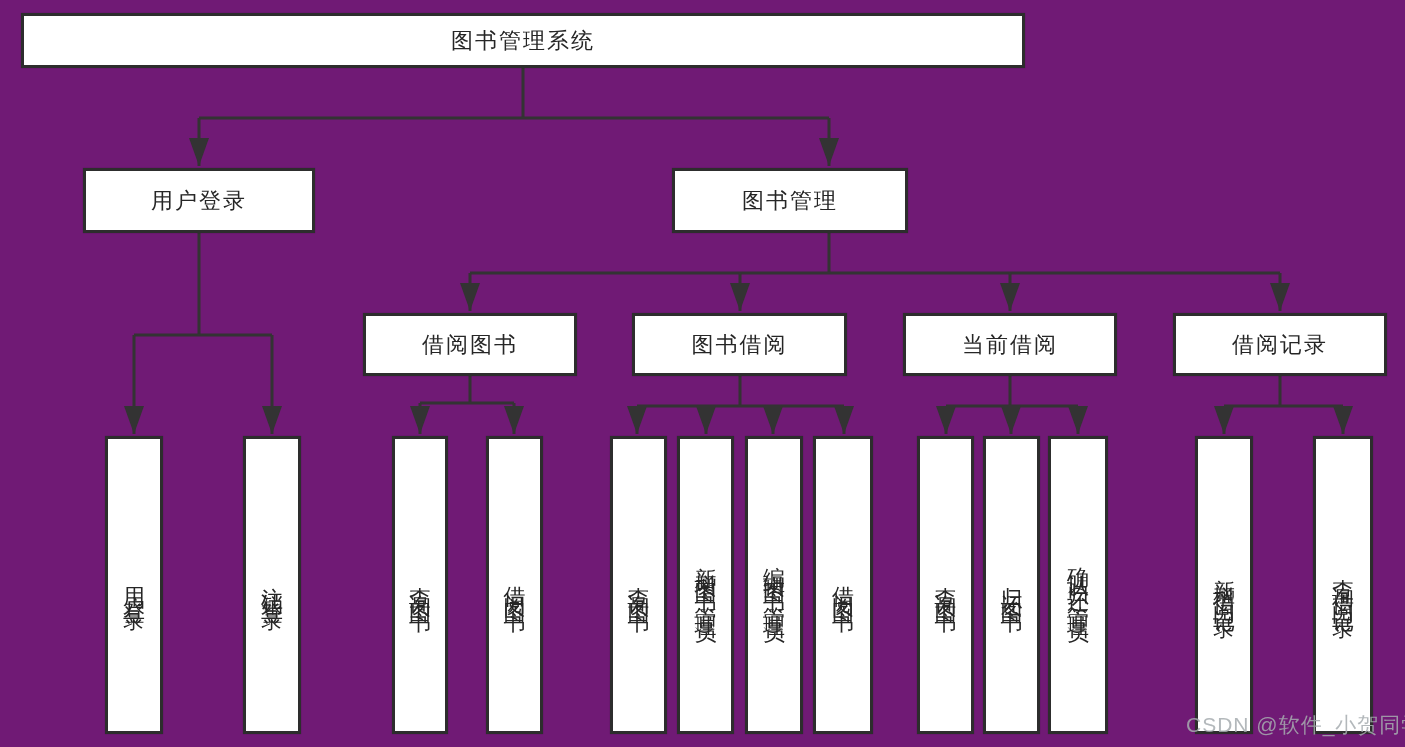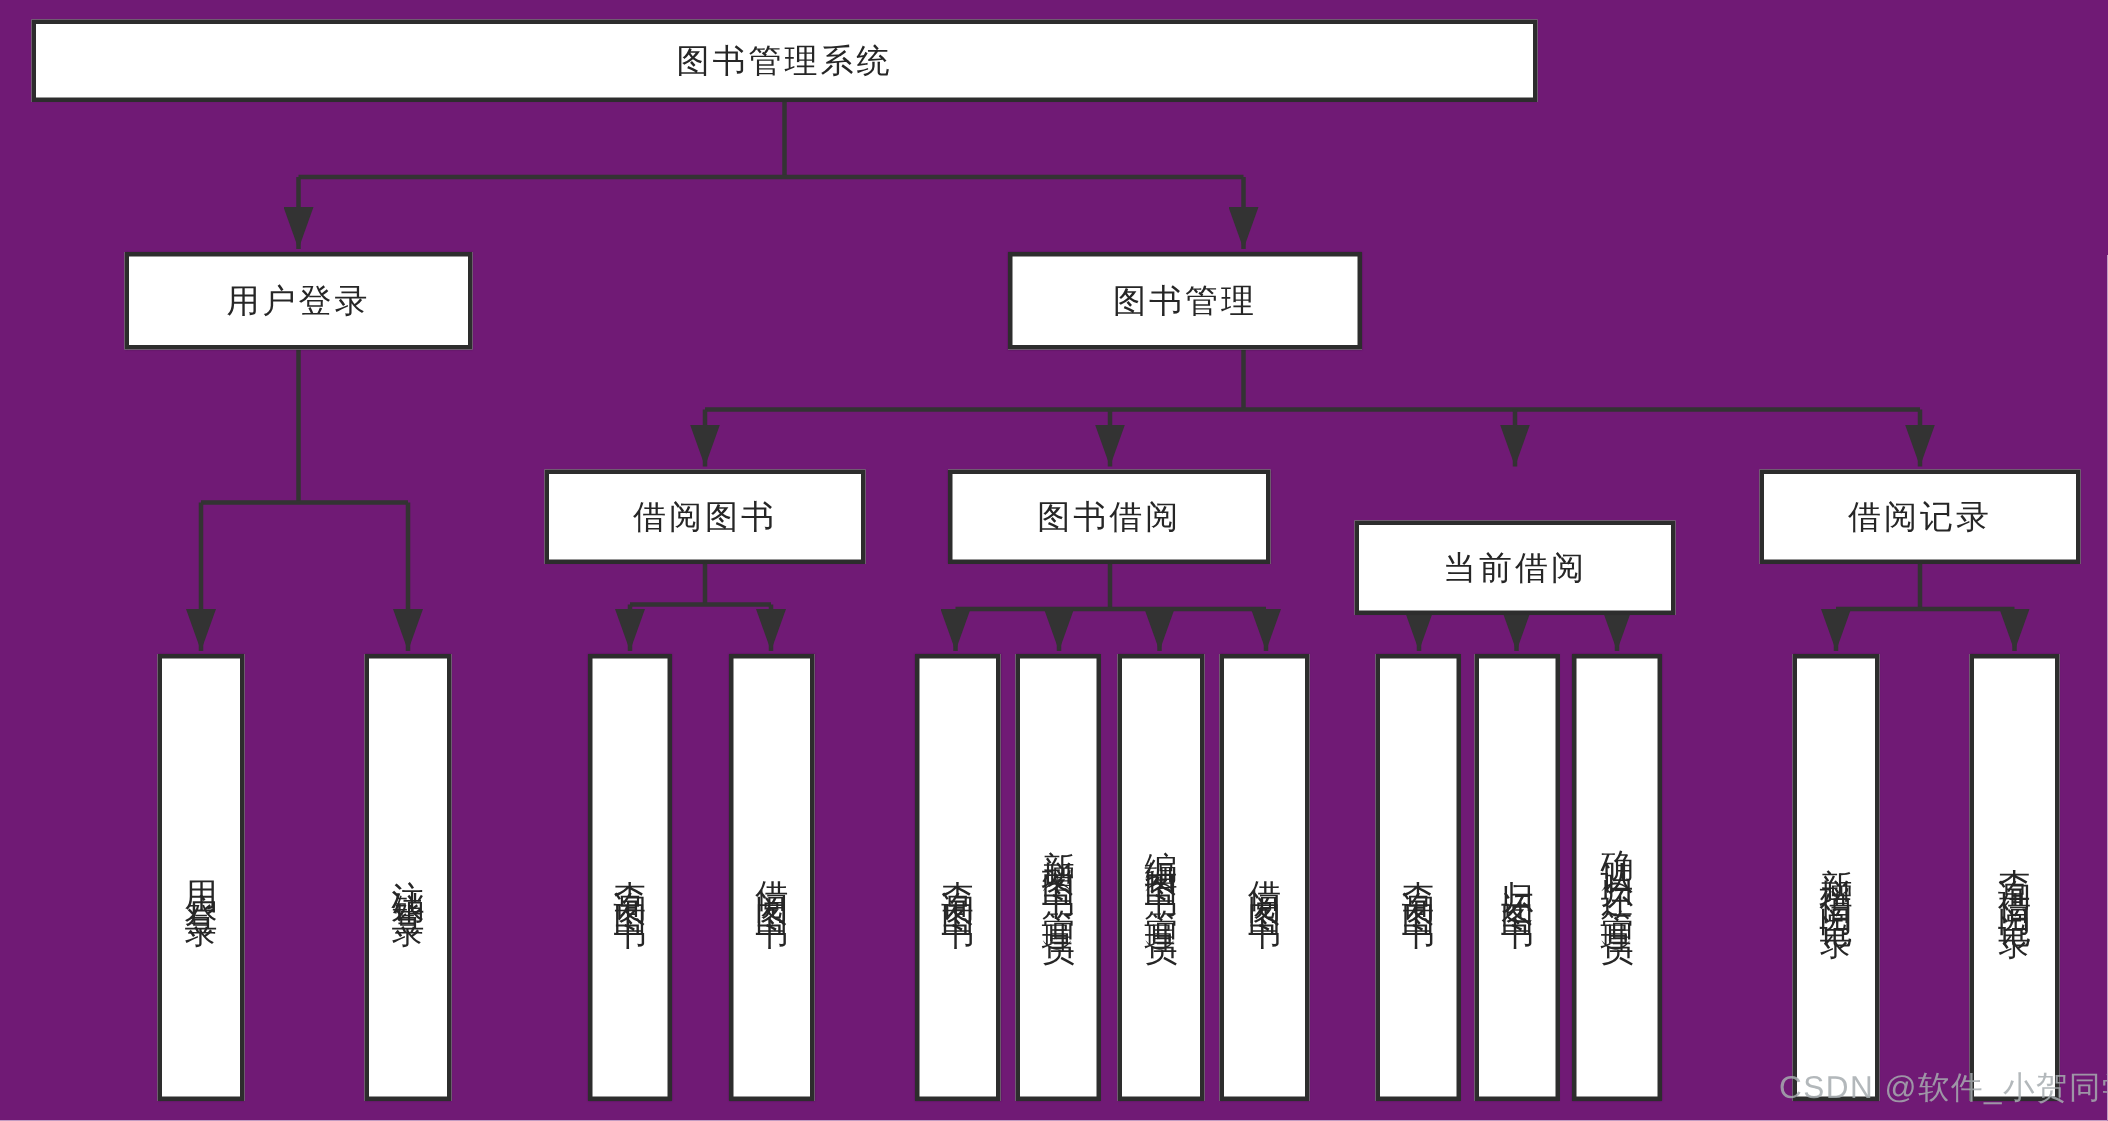--- a/index.html
+++ b/index.html
@@ -117,21 +117,21 @@
   <div class="node hbox" style="left:672px; top:168px; width:236px; height:65px;">
     <span class="label">图书管理</span>
   </div>
 
   <div class="node hbox" style="left:363px; top:313px; width:214px; height:63px;">
     <span class="label">借阅图书</span>
   </div>
   <div class="node hbox" style="left:632px; top:313px; width:215px; height:63px;">
     <span class="label">图书借阅</span>
   </div>
-  <div class="node hbox" style="left:903px; top:313px; width:214px; height:63px;margin-top:34px;">
+  <div class="node hbox" style="left:903px; top:313px; width:214px; height:63px;">
     <span class="label">当前借阅</span>
   </div>
   <div class="node hbox" style="left:1173px; top:313px; width:214px; height:63px;">
     <span class="label">借阅记录</span>
   </div>
 
   <div class="node vbox" style="left:105px; top:436px; width:58px; height:298px;">
     <span class="label">用户登录</span>
   </div>
   <div class="node vbox" style="left:243px; top:436px; width:58px; height:298px;">

